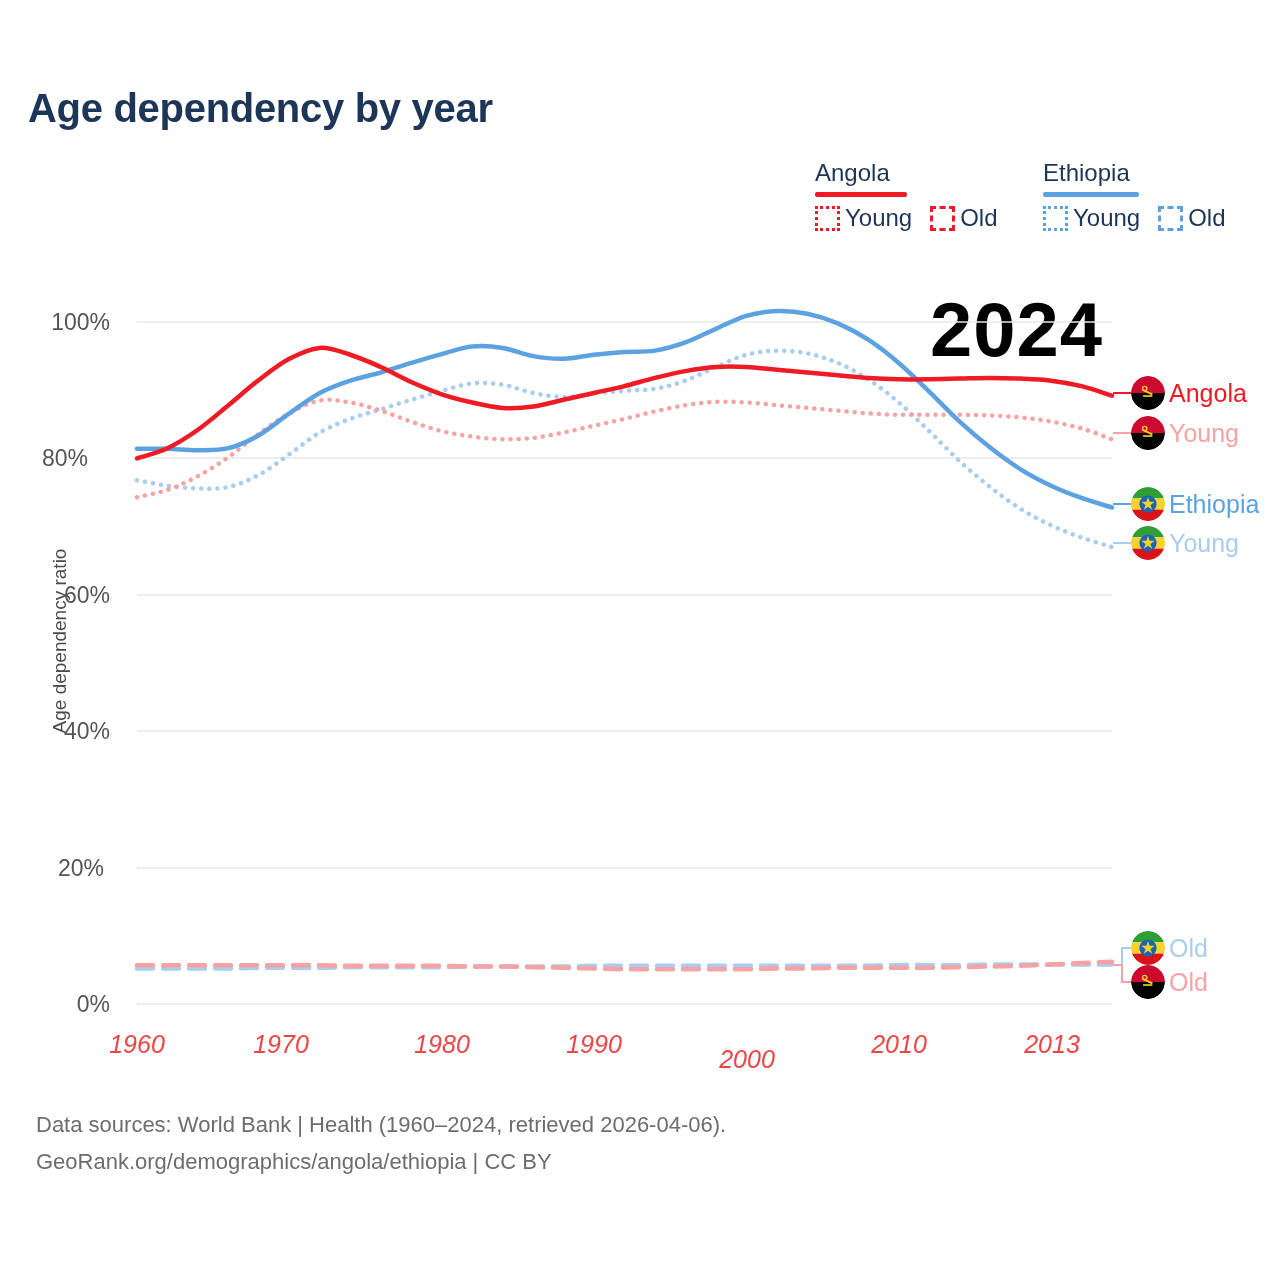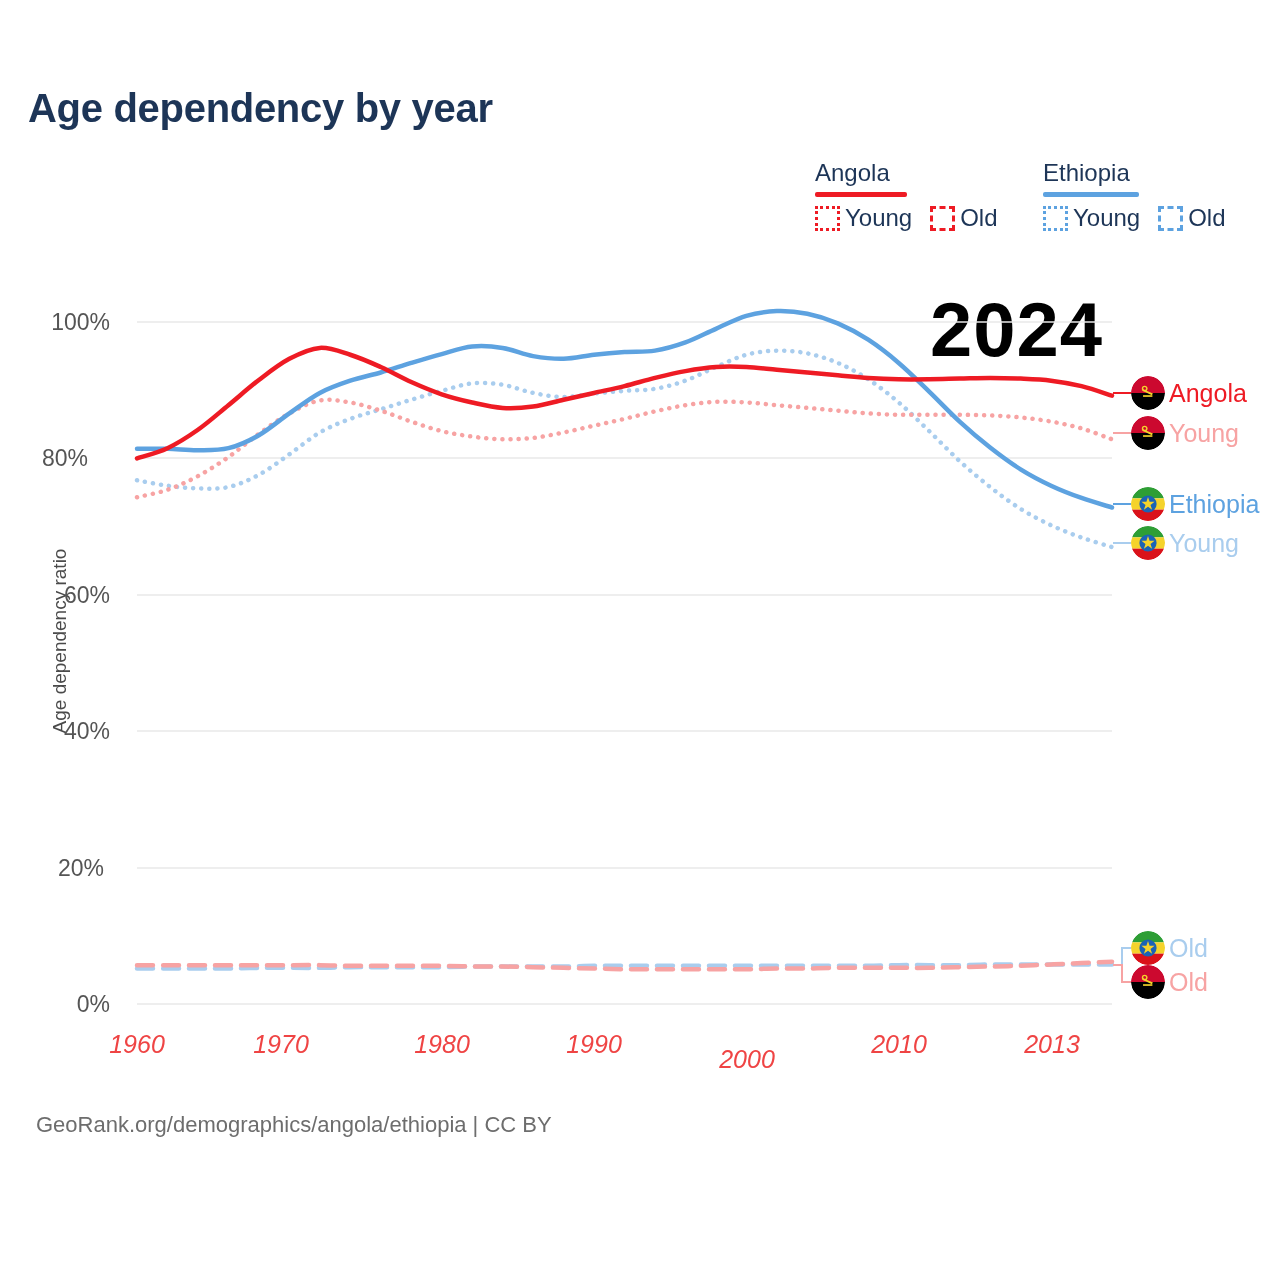--- a/index.html
+++ b/index.html
@@ -351,16 +351,17 @@
       <svg width="34" height="34" viewBox="0 0 34 34">
           <g clip-path="url(#ang-clip)">
             <use href="#angola-flag-def"></use>
           </g>
         </svg>
     </span>
     <span class="txt">Old</span>
   </div>
 
   <div class="footer">
+    <div>Data sources: World Bank | Health (1960–2024, retrieved 2026-04-06).</div>
     <div>GeoRank.org/demographics/angola/ethiopia | CC BY</div>
   </div>
 
 </div>
 
 </body></html>

